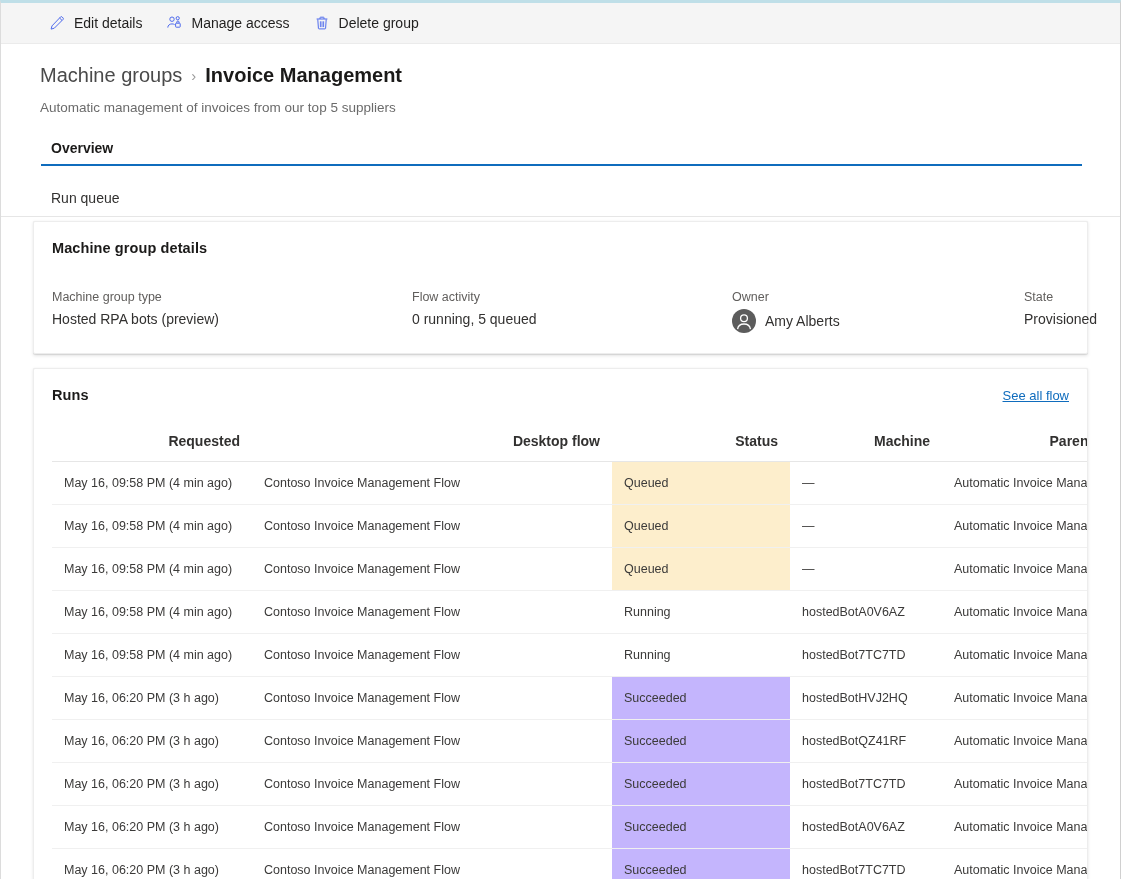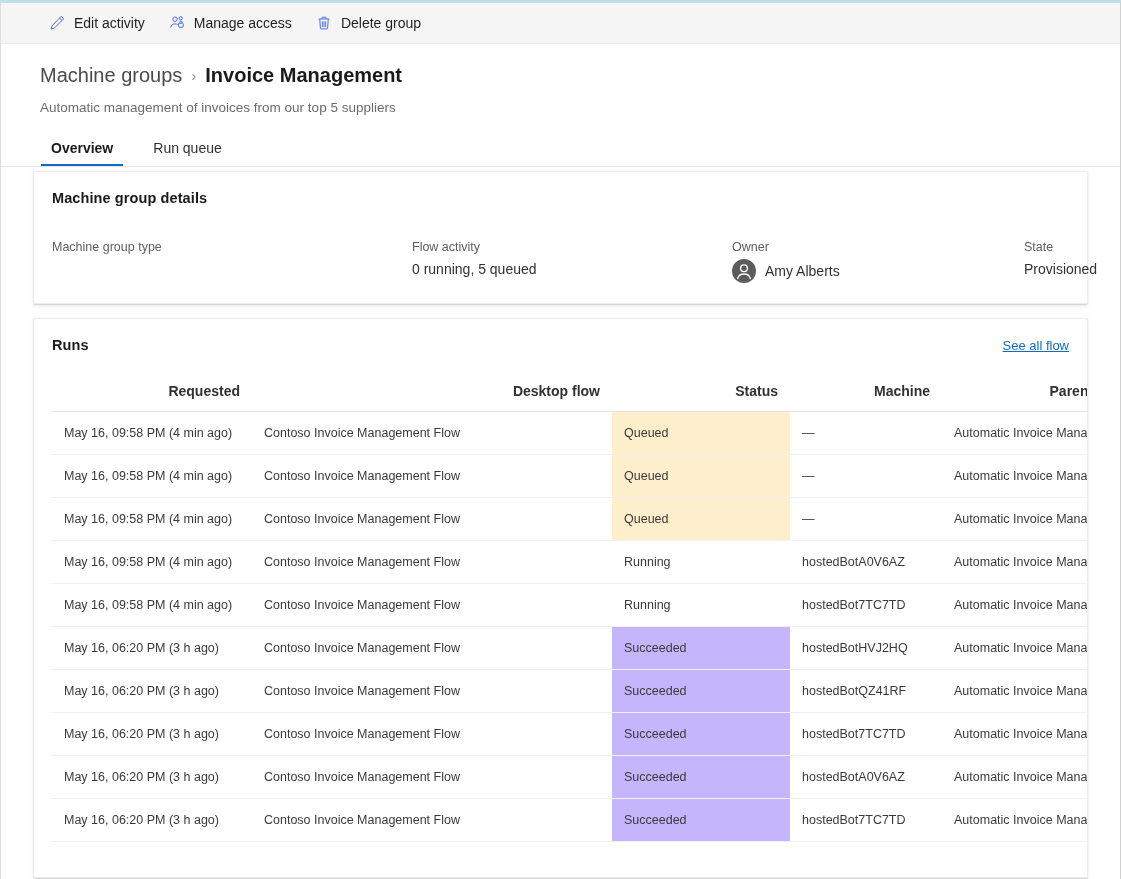--- a/index.html
+++ b/index.html
@@ -62,20 +62,21 @@
     color: #6b6b6b;
     line-height: 18px;
   }
 
   
   .tabs {
     display: flex;
     gap: 20px;
     margin-top: 19px;
     padding-left: 1px;
+    flex-direction: column;
   }
   .tab {
     position: relative;
     font-size: 14px;
     color: #323130;
     padding: 4px 10px 10px 10px;
     cursor: pointer;
   }
   .tab.active { font-weight: 600; color: #1b1a19; }
   .tab.active::after {
@@ -197,21 +198,21 @@
 <div id="app">
 
   <div class="commandbar">
     <div class="cmd-btn">
       <span class="cmd-icon">
         <svg width="16" height="16" viewBox="0 0 16 16" fill="none">
           <path d="M11.6 1.9c.4-.4 1-.4 1.4 0l1.1 1.1c.4.4.4 1 0 1.4L5.3 13.2l-3.2.9.9-3.2 8.6-9z" stroke="#4f6bed" stroke-width="1" fill="none"></path>
           <path d="M10.6 3l2.4 2.4" stroke="#4f6bed" stroke-width="1"></path>
         </svg>
       </span>
-      <span>Edit activity</span>
+      <span>Edit details</span>
     </div>
     <div class="cmd-btn">
       <span class="cmd-icon">
         <svg width="16" height="16" viewBox="0 0 16 16" fill="none">
           <circle cx="6" cy="4.2" r="2.2" stroke="#4f6bed" stroke-width="1"></circle>
           <path d="M1.8 12.6c0-2.3 1.9-3.7 4.2-3.7 1 0 1.9.25 2.6.7" stroke="#4f6bed" stroke-width="1" fill="none"></path>
           <circle cx="11.7" cy="3.2" r="1.6" stroke="#4f6bed" stroke-width="1"></circle>
           <rect x="9.6" y="8.2" width="4.6" height="4" rx=".6" stroke="#4f6bed" stroke-width="1"></rect>
           <path d="M10.8 8.2V7.1a1.1 1.1 0 0 1 2.2 0v1.1" stroke="#4f6bed" stroke-width="1" fill="none"></path>
         </svg>
@@ -251,20 +252,21 @@
   <div class="tabs-rule"></div>
 
   <div class="cards-region">
 
     <div class="card details">
       <div class="card-title">Machine group details</div>
       <div class="details-grid">
 
         <div>
           <div class="detail-label">Machine group type</div>
+          <div class="detail-value">Hosted RPA bots (preview)</div>
         </div>
 
         <div>
           <div class="detail-label">Flow activity</div>
           <div class="detail-value">0 running, 5 queued</div>
         </div>
 
         <div>
           <div class="detail-label">Owner</div>
           <div class="detail-value">

